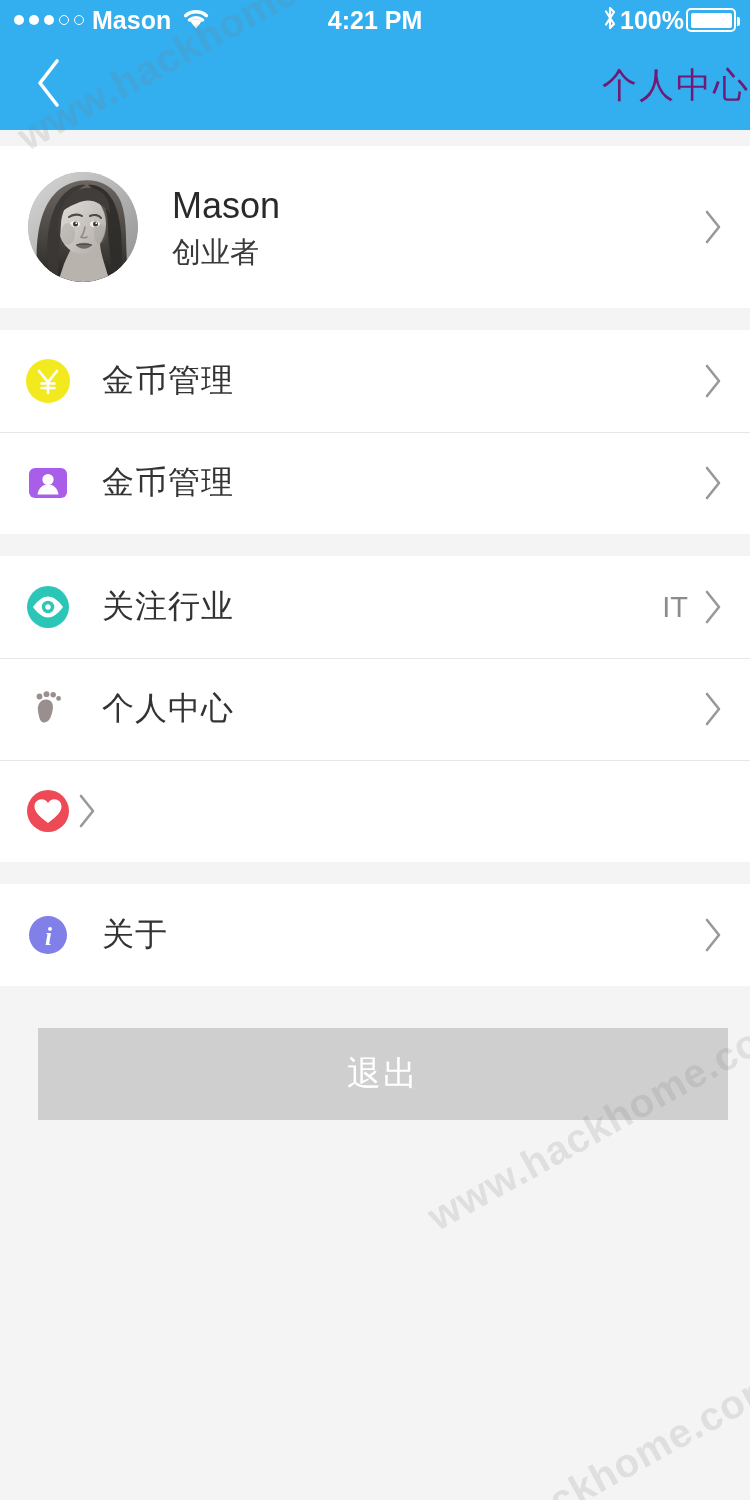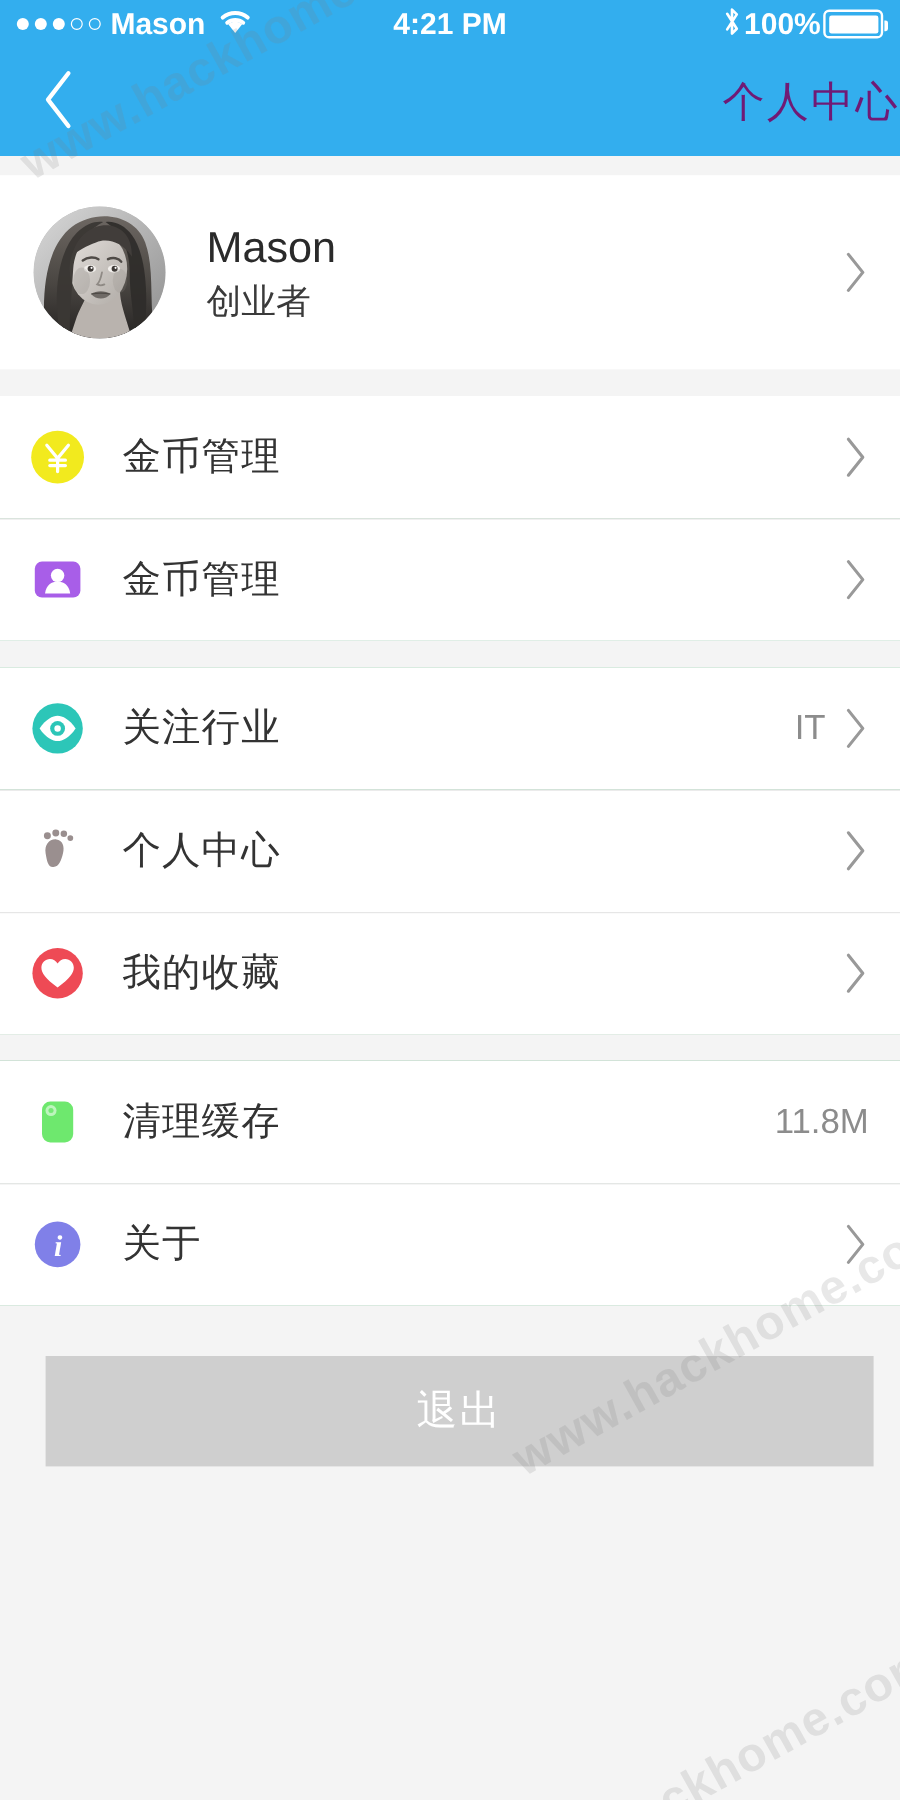--- a/index.html
+++ b/index.html
@@ -453,44 +453,32 @@
       </span>
     </div>
 
     <div class="row">
       <span class="row-icon">
         <svg width="52" height="52" viewBox="0 0 52 52">
           <circle cx="26" cy="26" r="21" fill="#EE4A55"></circle>
           <path d="M26 38 C16 30.5 12.5 26 12.5 21.5 C12.5 17.2 15.8 14.2 19.6 14.2 C22.3 14.2 24.6 15.7 26 18 C27.4 15.7 29.7 14.2 32.4 14.2 C36.2 14.2 39.5 17.2 39.5 21.5 C39.5 26 36 30.5 26 38 Z" fill="#ffffff"></path>
         </svg>
       </span>
-      <span class="row-label">我的收藏</span>
       <span class="chev">
         <svg width="22" height="38" viewBox="0 0 22 38">
           <path d="M5 4 L17 19 L5 34" stroke="#999999" stroke-width="2.6" fill="none" stroke-linecap="round" stroke-linejoin="round"></path>
         </svg>
       </span>
     </div>
   </div>
 
   <div class="gap g4"></div>
 
   <div class="card">
 
-    <div class="row">
-      <span class="row-icon">
-        <svg width="52" height="52" viewBox="0 0 52 52">
-          <rect x="13" y="9" width="26" height="34" rx="7" fill="#6EE86E"></rect>
-          <circle cx="20.5" cy="16.5" r="4.6" fill="#ffffff" opacity="0.55"></circle>
-          <circle cx="20.5" cy="16.5" r="2.1" fill="#6EE86E" opacity="0.9"></circle>
-        </svg>
-      </span>
-      <span class="row-label">清理缓存</span>
-      <span class="row-value no-chevron">11.8M</span>
-    </div>
 
     <div class="row">
       <span class="row-icon">
         <svg width="52" height="52" viewBox="0 0 52 52">
           <circle cx="26" cy="26" r="19" fill="#8080E8"></circle>
           <text x="26.5" y="35.5" font-family="Liberation Serif, serif" font-style="italic" font-size="25" font-weight="bold" fill="#ffffff" text-anchor="middle">i</text>
         </svg>
       </span>
       <span class="row-label">关于</span>
       <span class="chev">

